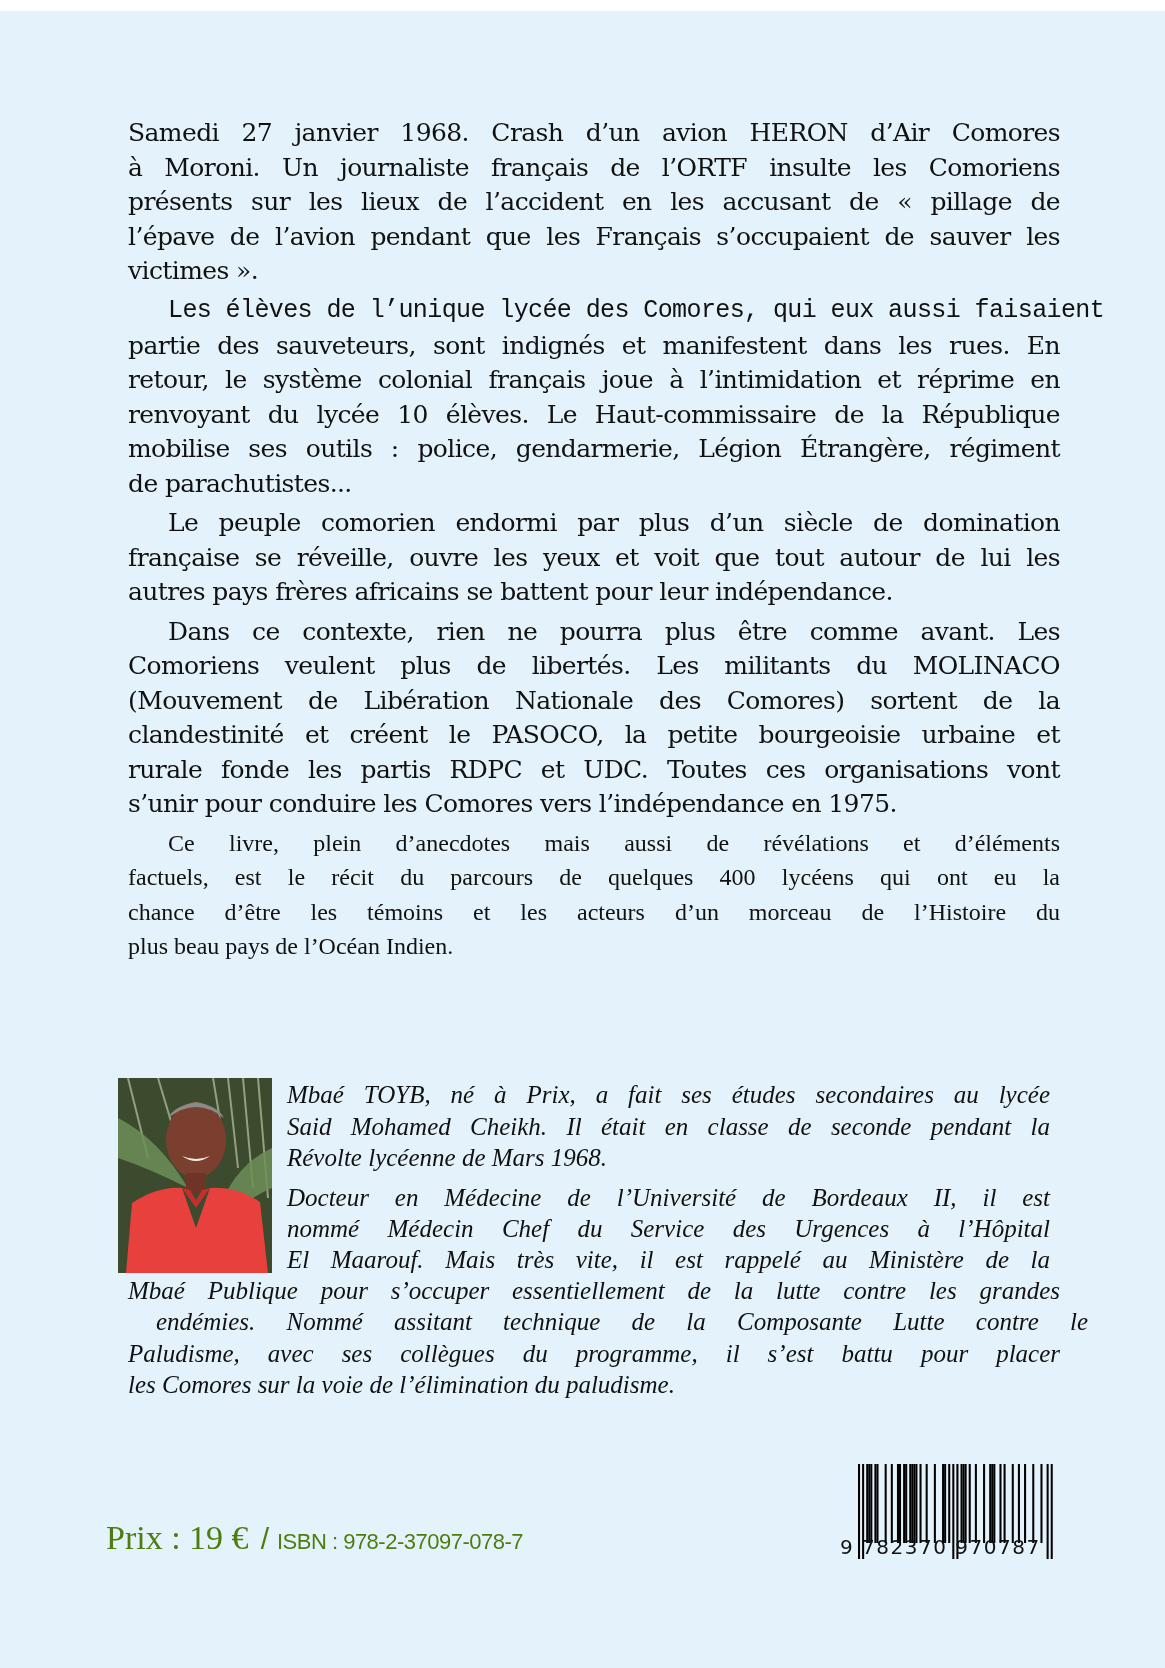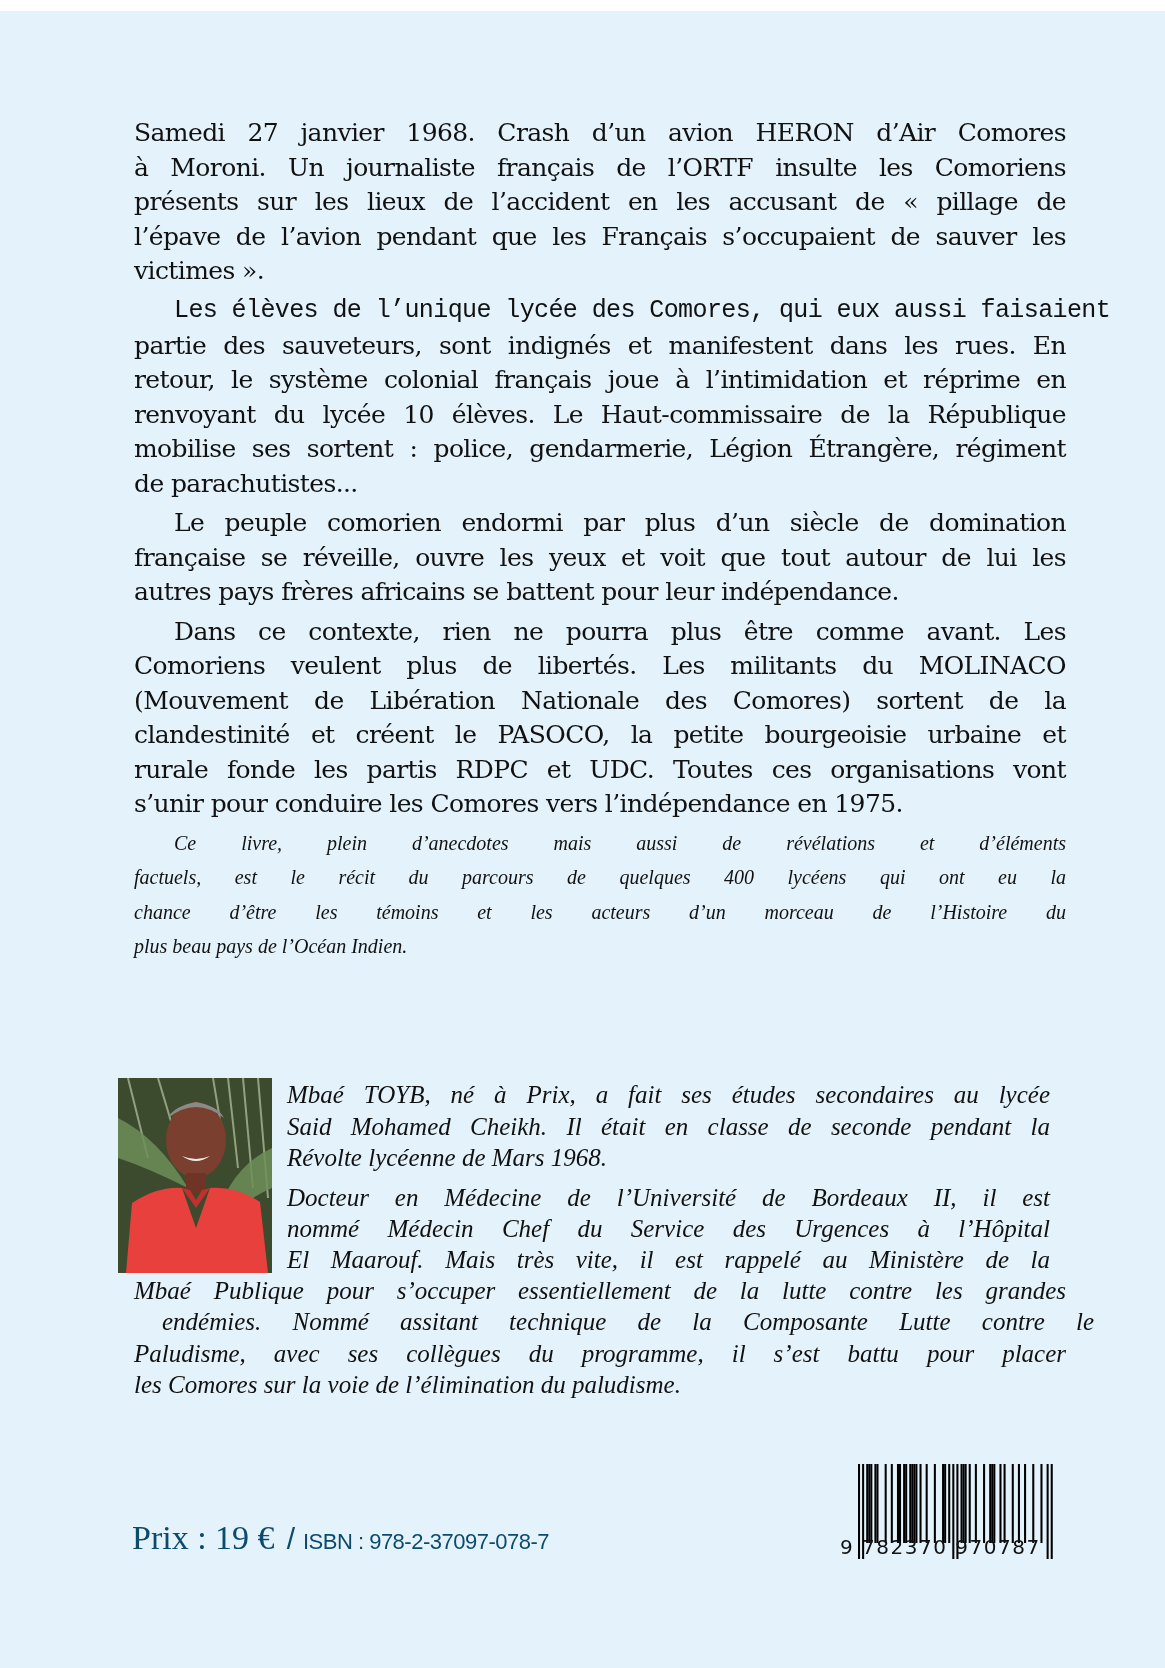--- a/index.html
+++ b/index.html
@@ -1,35 +1,35 @@
 <!DOCTYPE html>
 <html><head>
 <meta charset="utf-8">
 <style>
   html, body { margin: 0; padding: 0; }
   body { width: 1165px; height: 1668px; background: #ffffff; position: relative; overflow: hidden; }
   .page { position: absolute; left: 0; top: 11px; width: 1165px; height: 1657px; background: #e4f3fb; }
   .line {
-    position: absolute; left: 134px; width: 932px;
+    position: absolute; left: 128px; width: 932px;
     font-family: "DejaVu Serif", "Liberation Serif", serif;
     font-size: 25px; color: #111; white-space: nowrap;
     text-align: justify; text-align-last: justify;
     line-height: 30px; letter-spacing: -0.6px;
   }
   .line.last { text-align-last: left; }
   .line.indent { padding-left: 40px; width: 892px; }
-  .it { font-family: "Liberation Serif", "DejaVu Serif", serif; font-style: italic; font-size: 20px; letter-spacing: 0; }
+  .it { font-family: "Liberation Serif", "DejaVu Serif", serif; font-size: 24px; letter-spacing: 0; }
   .au { font-family: "Liberation Serif", "DejaVu Serif", serif; font-style: italic; font-size: 25px; letter-spacing: 0; }
   .photo {
     position: absolute; left: 118px; top: 1067px; width: 154px; height: 195px; overflow: hidden;
     background: linear-gradient(160deg, #4a5a3a 0%, #6f8a5c 35%, #3e4a30 60%, #2e3a26 100%);
   }
   .price {
-    position: absolute; left: 132px; top: 1508px;
-    font-family: "Liberation Serif", "DejaVu Serif", serif; font-size: 34px; color: #0c4a6e;
+    position: absolute; left: 106px; top: 1508px;
+    font-family: "Liberation Serif", "DejaVu Serif", serif; font-size: 34px; color: #4d7c0f;
   }
   .isbn { font-family: "Liberation Sans", "DejaVu Sans", sans-serif; font-size: 22px; letter-spacing: -0.5px; }
   .sep { font-family: "Liberation Sans", sans-serif; font-size: 30px; margin: 0 8px 0 12px; }
   .barcode { position: absolute; left: 840px; top: 1442px; width: 220px; height: 110px; }
   .bc-digits {
     position: absolute; left: 840px; top: 1524px; width: 215px;
     font-family: "DejaVu Sans", "Liberation Sans", sans-serif; font-size: 20px; color: #111; letter-spacing: 1.5px;
   }
 </style>
 </head>
@@ -39,21 +39,21 @@
   <div id="blurb">
       <div class="line" style="top: 107px;">Samedi 27 janvier 1968. Crash d’un avion HERON d’Air Comores</div>
       <div class="line" style="top: 142px;">à Moroni. Un journaliste français de l’ORTF insulte les Comoriens</div>
       <div class="line" style="top: 176px;">présents sur les lieux de l’accident en les accusant de « pillage de</div>
       <div class="line" style="top: 211px;">l’épave de l’avion pendant que les Français s’occupaient de sauver les</div>
       <div class="line last" style="top: 245px;">victimes ».</div>
       <div class="line indent" style="top: 285px; font-family: Liberation Mono, monospace;">Les élèves de l’unique lycée des Comores, qui eux aussi faisaient</div>
       <div class="line" style="top: 320px;">partie des sauveteurs, sont indignés et manifestent dans les rues. En</div>
       <div class="line" style="top: 354px;">retour, le système colonial français joue à l’intimidation et réprime en</div>
       <div class="line" style="top: 389px;">renvoyant du lycée 10 élèves. Le Haut-commissaire de la République</div>
-      <div class="line" style="top: 423px;">mobilise ses sortent : police, gendarmerie, Légion Étrangère, régiment</div>
+      <div class="line" style="top: 423px;">mobilise ses outils : police, gendarmerie, Légion Étrangère, régiment</div>
       <div class="line last" style="top: 458px;">de parachutistes...</div>
       <div class="line indent" style="top: 497px;">Le peuple comorien endormi par plus d’un siècle de domination</div>
       <div class="line" style="top: 532px;">française se réveille, ouvre les yeux et voit que tout autour de lui les</div>
       <div class="line last" style="top: 566px;">autres pays frères africains se battent pour leur indépendance.</div>
       <div class="line indent" style="top: 606px;">Dans ce contexte, rien ne pourra plus être comme avant. Les</div>
       <div class="line" style="top: 640px;">Comoriens veulent plus de libertés. Les militants du MOLINACO</div>
       <div class="line" style="top: 675px;">(Mouvement de Libération Nationale des Comores) sortent de la</div>
       <div class="line" style="top: 709px;">clandestinité et créent le PASOCO, la petite bourgeoisie urbaine et</div>
       <div class="line" style="top: 744px;">rurale fonde les partis RDPC et UDC. Toutes ces organisations vont</div>
       <div class="line last" style="top: 778px;">s’unir pour conduire les Comores vers l’indépendance en 1975.</div>

